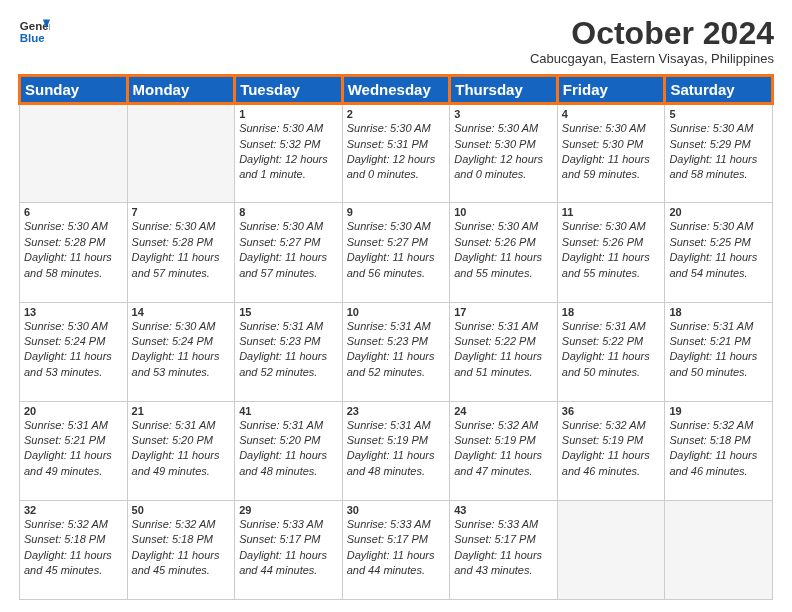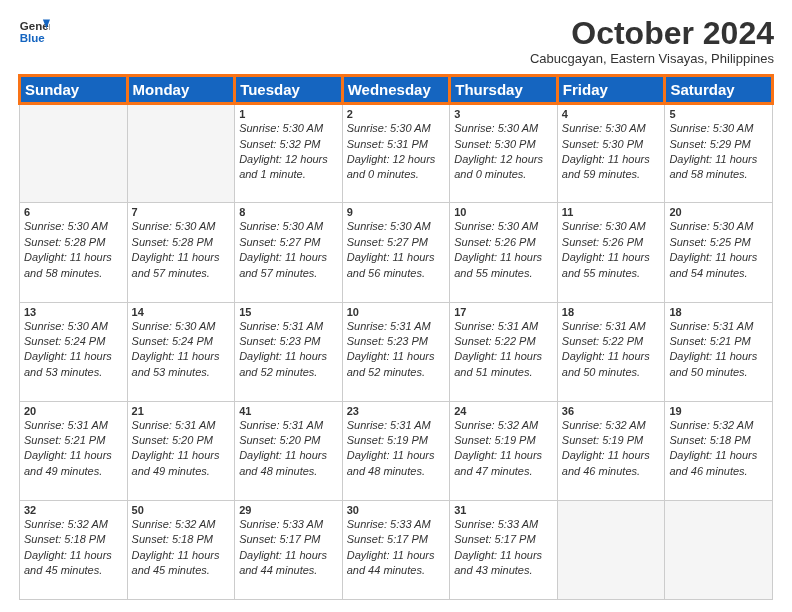--- a/index.html
+++ b/index.html
@@ -330,21 +330,21 @@
 and 44 minutes.</div>
           </td>
           <td>
             <span class="day-num">30</span>
             <div class="day-info" style="white-space: pre-line;">Sunrise: 5:33 AM
 Sunset: 5:17 PM
 Daylight: 11 hours
 and 44 minutes.</div>
           </td>
           <td>
-            <span class="day-num">31</span>
+            <span class="day-num">43</span>
             <div class="day-info" style="white-space: pre-line;">Sunrise: 5:33 AM
 Sunset: 5:17 PM
 Daylight: 11 hours
 and 43 minutes.</div>
           </td>
           <td class="empty"></td>
           <td class="empty"></td>
         </tr>
       </tbody>
   </table>

